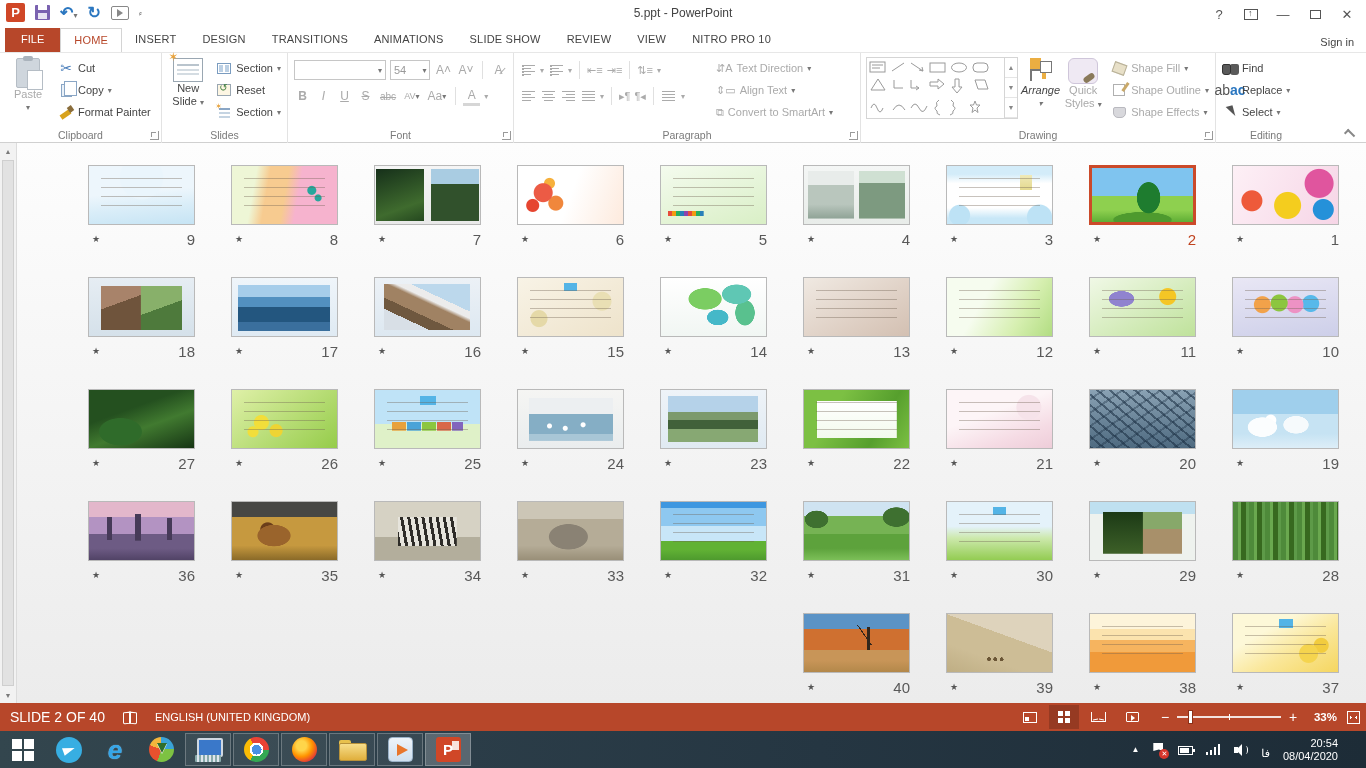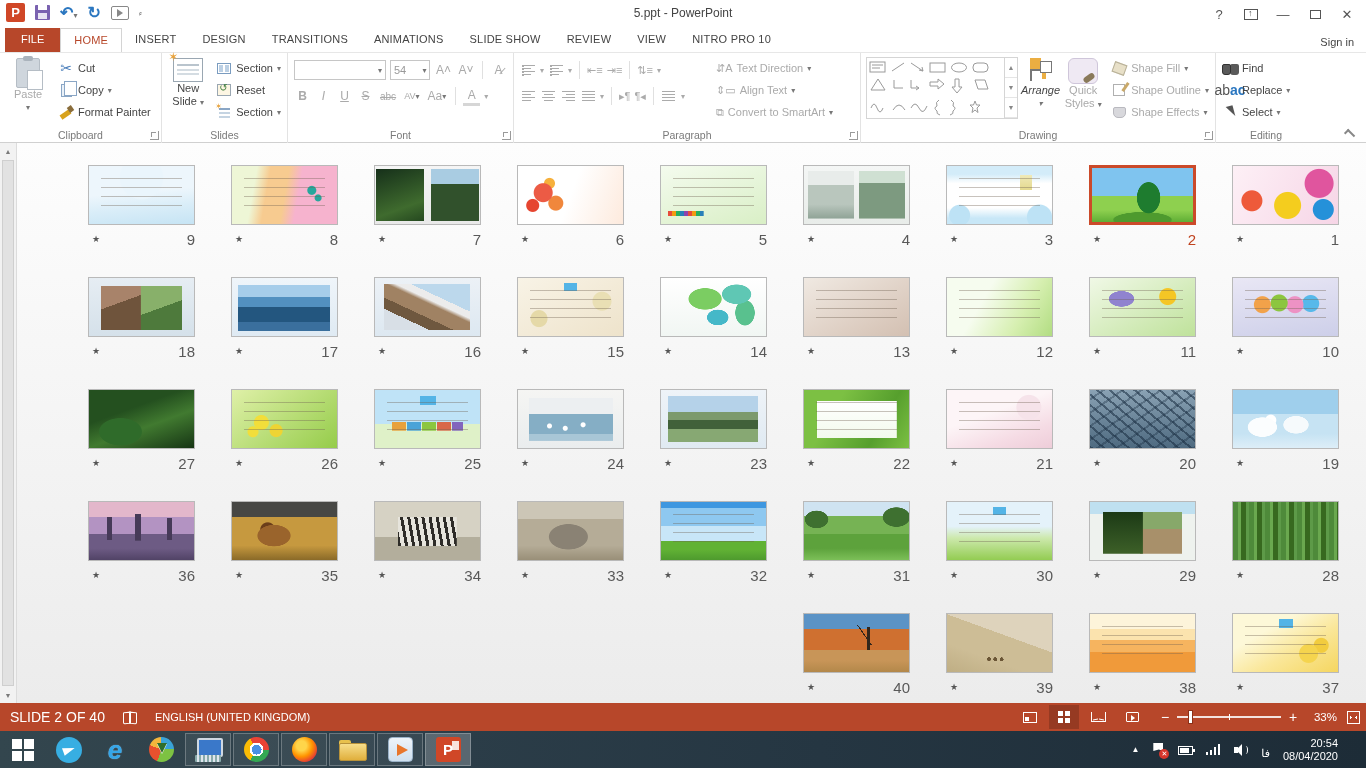--- a/index.html
+++ b/index.html
@@ -154,21 +154,21 @@
   .i-vread { width:15px; height:10px; border:1px solid #fff; border-top:none; position:relative; }
   .i-vread::before { content:""; position:absolute; left:1px; top:1px; width:5px; height:6px; border-bottom:1px solid #fff; transform:skewY(-10deg); }
   .i-vread::after { content:""; position:absolute; right:1px; top:1px; width:5px; height:6px; border-bottom:1px solid #fff; transform:skewY(10deg); }
   .i-vshow { width:13px; height:10px; border:1px solid #fff; border-radius:1px; position:relative; }
   .i-vshow::after { content:""; position:absolute; left:4px; top:2px; border-left:4px solid #fff; border-top:3px solid transparent; border-bottom:3px solid transparent; }
   .zoomctl { display:flex; align-items:center; gap:6px; margin-left:8px; }
   .zoomsign { font-size:14px; width:12px; text-align:center; }
   .ztrack { width:104px; height:2px; background:rgba(255,255,255,.85); position:relative; }
   .ztick { position:absolute; left:50%; top:-2px; width:1px; height:6px; background:#fff; }
   .zthumb { position:absolute; left:11px; top:-6px; width:5px; height:14px; background:#fff; border:1px solid #8c2f16; }
-  #zoom-level { width:34px; text-align:right; font-size:11.5px; }
+  #zoom-level { width:34px; text-align:right; font-size:11.5px;font-weight:bold; }
   .i-fit { width:13px; height:13px; border:1px solid #fff; position:relative; margin-left:6px; }
   .i-fit::after { content:""; position:absolute; inset:2px; background:
      linear-gradient(45deg,#fff 0 2px, transparent 2px) 0 0/4px 4px no-repeat,
      linear-gradient(-45deg,#fff 0 2px, transparent 2px) 100% 0/4px 4px no-repeat,
      linear-gradient(135deg,#fff 0 2px, transparent 2px) 0 100%/4px 4px no-repeat,
      linear-gradient(-135deg,#fff 0 2px, transparent 2px) 100% 100%/4px 4px no-repeat; }
 
   
   #taskbar { position:absolute; left:0; top:731px; width:1366px; height:37px;
      background:linear-gradient(90deg,#33464e 0%, #2c3e49 30%, #253642 60%, #1d2c37 100%); display:flex; align-items:stretch; }

